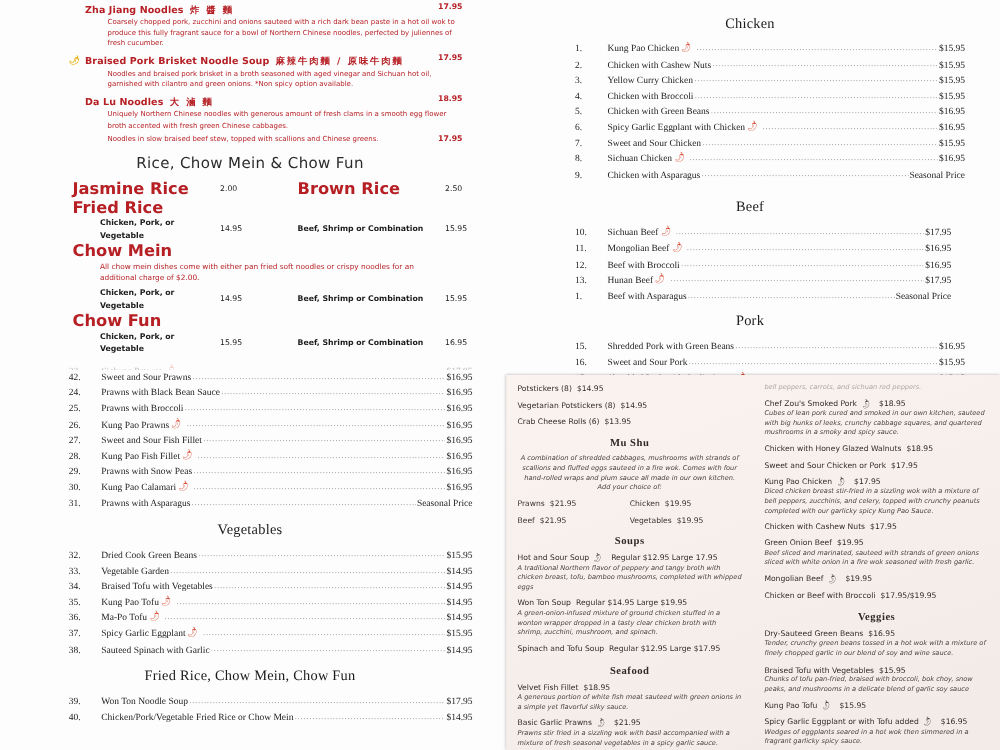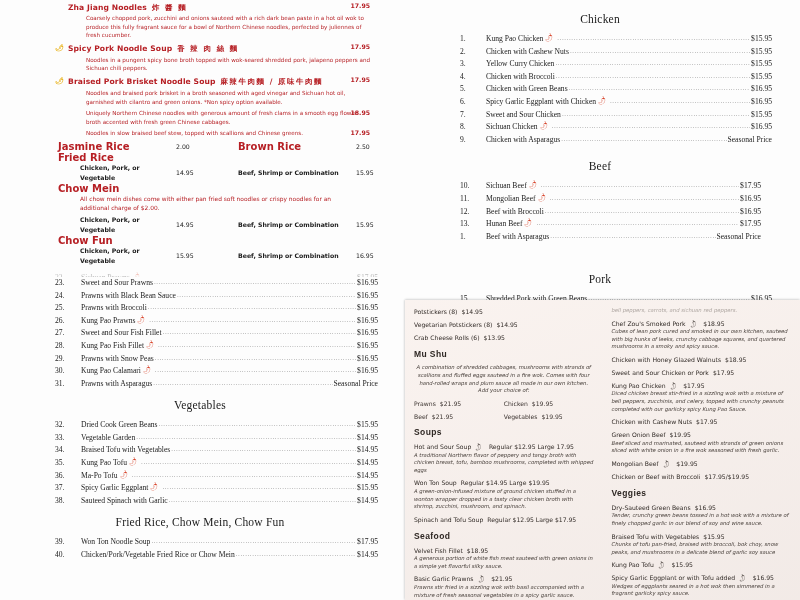--- a/index.html
+++ b/index.html
@@ -88,21 +88,21 @@
     color: #2b2b2b;
     font-family: "DejaVu Sans", sans-serif;
     font-size: 12px;
     letter-spacing: .3px;
     margin: 6px 0 7px 0;
   }
   .rice-block { padding: 0 40px 0 58px; position: relative; }
   .rice-cat {
     color: #b61f24;
     font-family: "DejaVu Sans", sans-serif;
-    font-size: 10px;
+    font-size: 13px;
     font-weight: bold;
   }
   .rice-sub {
     color: #1c1c1c;
     font-family: "DejaVu Sans", sans-serif;
     font-size: 6.2px;
     font-weight: bold;
     line-height: 10px;
     padding-left: 22px;
   }
@@ -186,22 +186,22 @@
     pointer-events: none;
   }
   .ov-cols {
     position: relative;
     display: flex;
     height: 100%;
   }
   .ov-col { width: 50%; padding: 7px 9px 0 9px; box-sizing: border-box; }
 
   .ov-sec-head {
-    text-align: left;
-    font-family: Liberation Sans, sans-serif;
+    text-align: center;
+    font-family: Liberation Serif, serif;
     font-weight: bold;
     font-size: 8.5px;
     letter-spacing: .4px;
     margin: 7px 0 5px 0;
     color: #2f2824;
   }
   .ov-item { margin-bottom: 4px; }
   .ov-name {
     font-size: 6.1px;
     line-height: 9px;
@@ -254,41 +254,38 @@
   <div class="col col-left">
 
     <div class="noodle-block">
       <div id="noodle-rows">
           <div class="nd-row">
             <div class="nd-title">Zha Jiang Noodles<span class="cn">炸 醬 麵</span></div>
             <div class="nd-price">17.95</div>
             <div class="nd-desc">Coarsely chopped pork, zucchini and onions sauteed with a rich dark bean paste in a hot oil wok to produce this fully fragrant sauce for a bowl of Northern Chinese noodles, perfected by juliennes of fresh cucumber.</div>
           </div>
           <div class="nd-row">
-            <div class="nd-title"><span class="chili-red">🌶</span>Spicy Pork Noodle Soup<span class="cn">香 辣 肉 絲 麵</span></div>
-            <div class="nd-price">17.95</div>
-            <div class="nd-desc">Noodles in a pungent spicy bone broth topped with wok-seared shredded pork, jalapeno peppers and Sichuan chili peppers.</div>
-          </div>
-          <div class="nd-row">
             <div class="nd-title"><span class="chili-red">🌶</span>Braised Pork Brisket Noodle Soup<span class="cn">麻辣牛肉麵 / 原味牛肉麵</span></div>
             <div class="nd-price">17.95</div>
             <div class="nd-desc">Noodles and braised pork brisket in a broth seasoned with aged vinegar and Sichuan hot oil, garnished with cilantro and green onions.  *Non spicy option available.</div>
           </div>
           <div class="nd-row">
+            <div class="nd-title">Da Lu Noodles<span class="cn">大 滷 麵</span></div>
             <div class="nd-price">18.95</div>
             <div class="nd-desc">Uniquely Northern Chinese noodles with generous amount of fresh clams in a smooth egg flower broth accented with fresh green Chinese cabbages.</div>
           </div>
           <div class="nd-row">
             <div class="nd-price">17.95</div>
             <div class="nd-desc">Noodles in slow braised beef stew, topped with scallions and Chinese greens.</div>
           </div>
         </div>
     </div>
 
     <div>
+      <div class="rice-head">Rice, Chow Mein &amp; Chow Fun</div>
       <div class="rice-block">
         <div class="rice-grid">
           <div class="rice-cat">Jasmine Rice</div>
           <div class="v">2.00</div>
           <div class="rice-cat">Brown Rice</div>
           <div class="v">2.50</div>
         </div>
         <div id="rice-groups">
             <div class="rice-cat">Fried Rice</div>
             <div class="rice-grid">
@@ -321,21 +318,21 @@
           <div class="li" style="opacity: 0.3; height: 5px; overflow: hidden;">
             <span class="num">22.</span>
             <span class="nm">Sichuan Prawns</span>
             <span class="chili">🌶</span>
             <span class="dots">........................................................................................................................</span>
             <span class="pr">$17.95</span>
           </div>
         </div>
       <div id="seafood-rows">
           <div class="li">
-            <span class="num">23.</span>
+            <span class="num">42.</span>
             <span class="nm">Sweet and Sour Prawns</span>
             <span class="dots">........................................................................................................................</span>
             <span class="pr">$16.95</span>
           </div>
           <div class="li">
             <span class="num">24.</span>
             <span class="nm">Prawns with Black Bean Sauce</span>
             <span class="dots">........................................................................................................................</span>
             <span class="pr">$16.95</span>
           </div>
@@ -564,21 +561,21 @@
               <span class="num">1.</span>
               <span class="nm">Beef with Asparagus</span>
               <span class="dots">........................................................................................................................</span>
               <span class="pr">Seasonal Price</span>
             </div>
           </div>
         </div>
     </div>
 
     <div>
-      <div class="sec-head" style="margin-top:30px">Pork</div>
+      <div class="sec-head" style="margin-top:8px">Pork</div>
       <div class="list" style="padding-left:60px;padding-right:28px">
           <div id="pork-rows">
             <div class="li">
               <span class="num">15.</span>
               <span class="nm">Shredded Pork with Green Beans</span>
               <span class="dots">........................................................................................................................</span>
               <span class="pr">$16.95</span>
             </div>
             <div class="li">
               <span class="num">16.</span>

